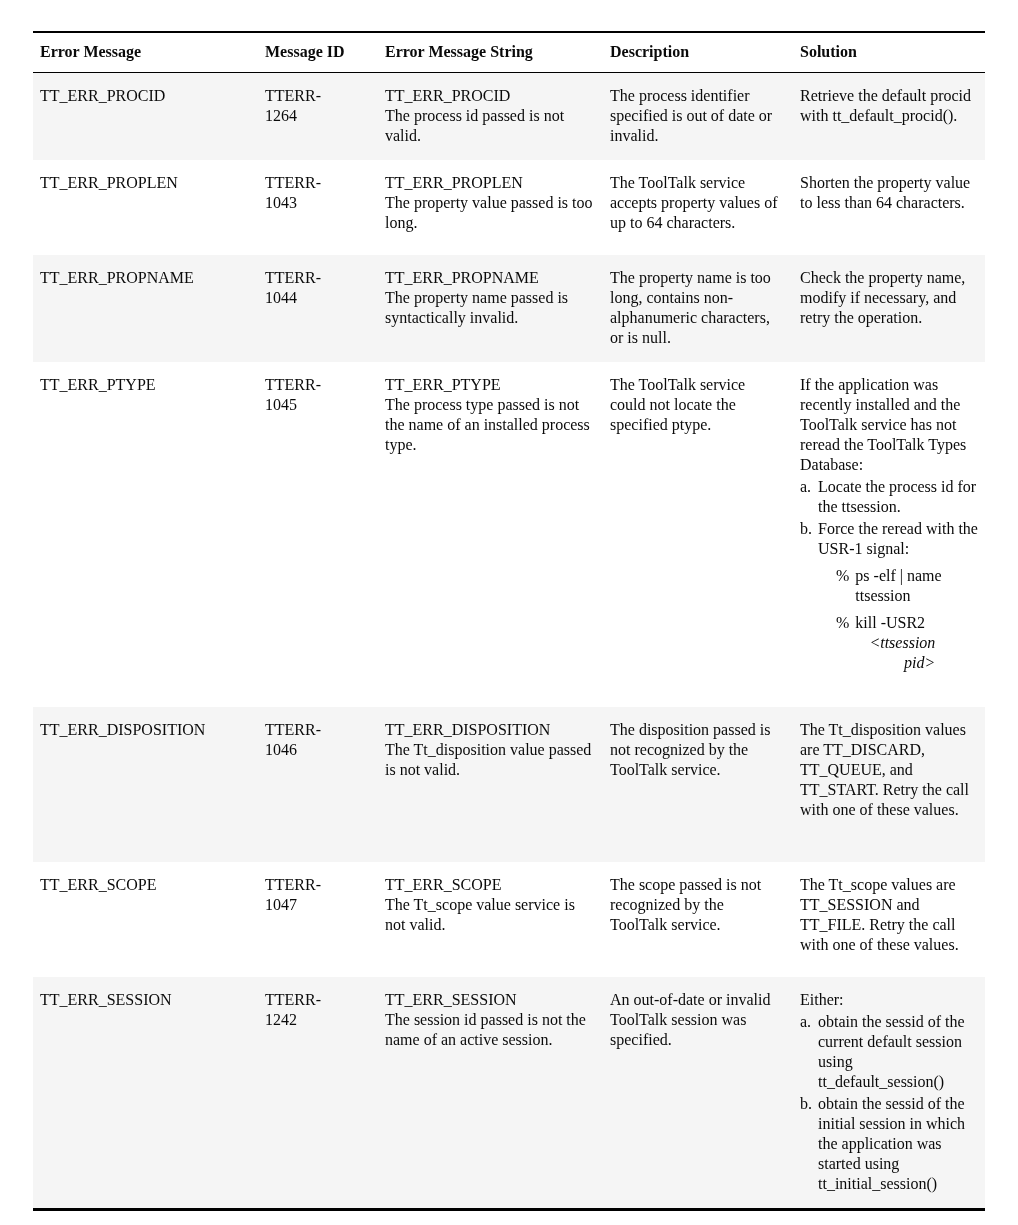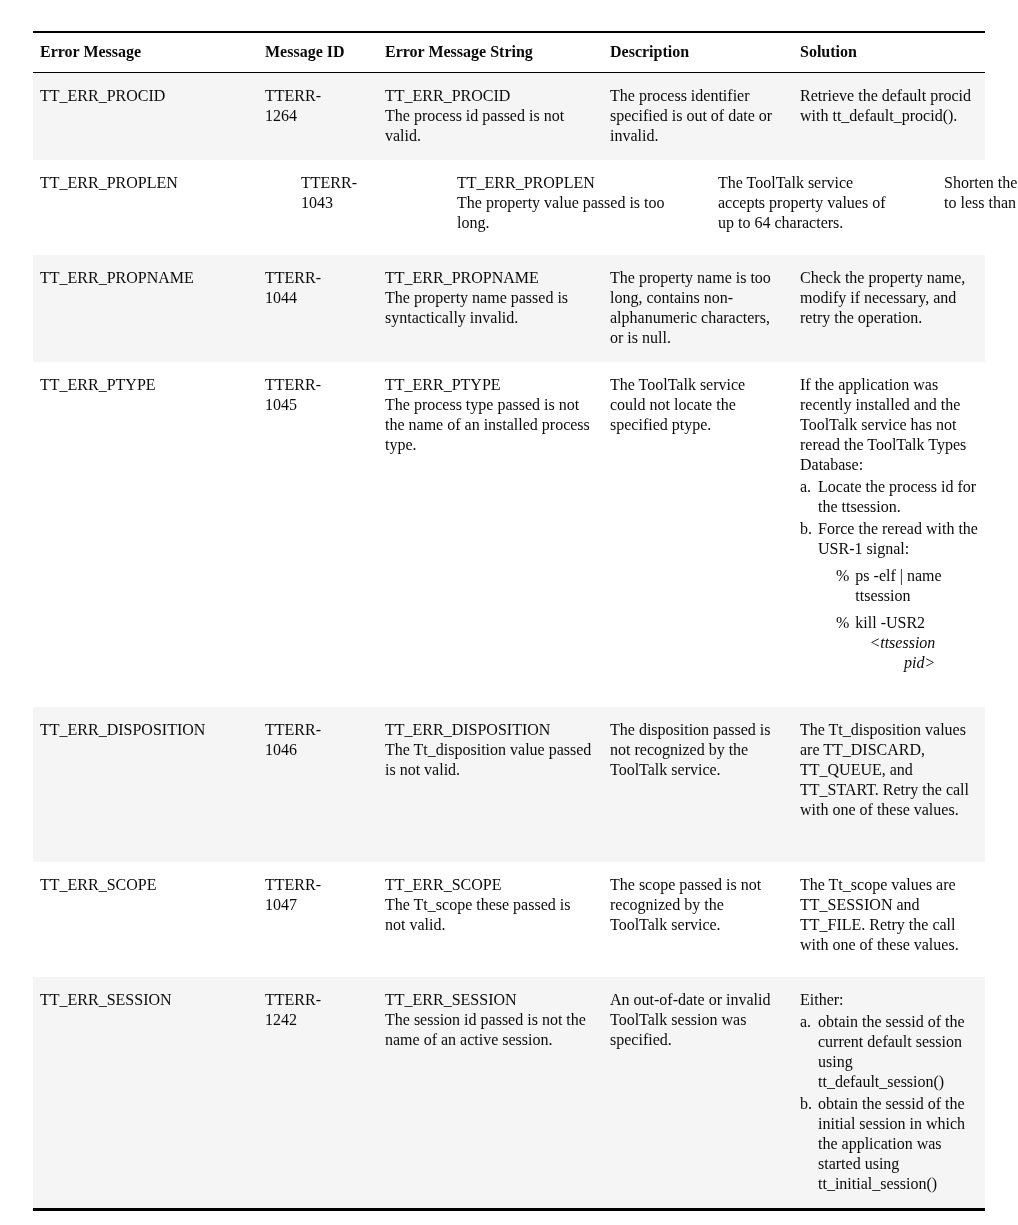--- a/index.html
+++ b/index.html
@@ -34,21 +34,21 @@
   }
   .header-cell{padding-right:12px;}
   .cell{
     padding:13px 16px 14px 0;
     box-sizing:border-box;
     overflow:hidden;
   }
   .c5{padding-right:12px;}
   .shade{background:#f5f5f5;}
   .r1{min-height:85px;}
-  .r2{min-height:95px;gap:36px;}
+  .r2{min-height:95px;}
   .r3{min-height:100px;}
   .r4{min-height:345px;}
   .r5{min-height:155px;}
   .r6{min-height:115px;}
   .r7{min-height:227px;}
   .msgid{display:inline-block;width:62px;}
   .li{display:flex;margin-top:2px;}
   .li .lbl{flex:none;width:18px;}
   .li .txt{flex:1;}
   .cmd{display:flex;margin-left:36px;margin-top:7px;}
@@ -149,21 +149,21 @@
       <div class="cell c5">
         <div>The Tt_disposition values are TT_DISCARD, TT_QUEUE, and TT_START. Retry the call with one of these values.</div>
       </div>
     </div>
 
     <div class="grid-row r6">
       <div class="cell c1">TT_ERR_SCOPE</div>
       <div class="cell c2"><span class="msgid">TTERR-1047</span></div>
       <div class="cell c3">
         <div>TT_ERR_SCOPE</div>
-        <div>The Tt_scope these passed is not valid.</div>
+        <div>The Tt_scope value service is not valid.</div>
       </div>
       <div class="cell c4">The scope passed is not recognized by the ToolTalk service.</div>
       <div class="cell c5">
         <div>The Tt_scope values are TT_SESSION and TT_FILE. Retry the call with one of these values.</div>
       </div>
     </div>
 
     <div class="grid-row shade r7">
       <div class="cell c1">TT_ERR_SESSION</div>
       <div class="cell c2"><span class="msgid">TTERR-1242</span></div>

